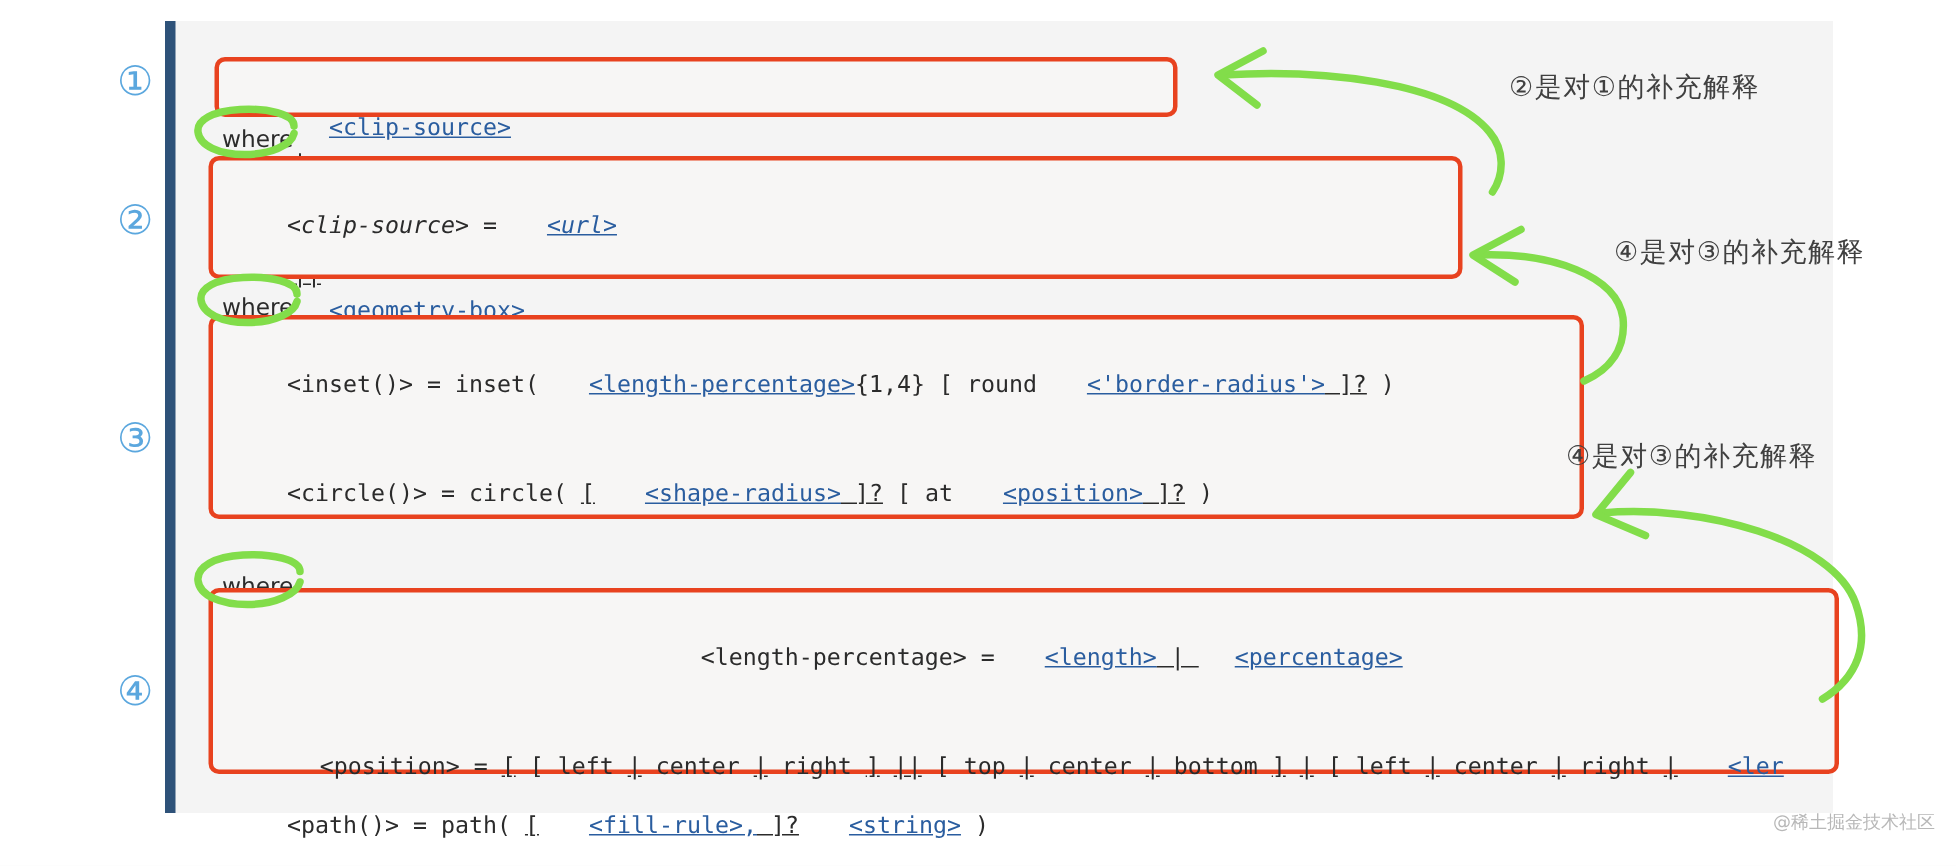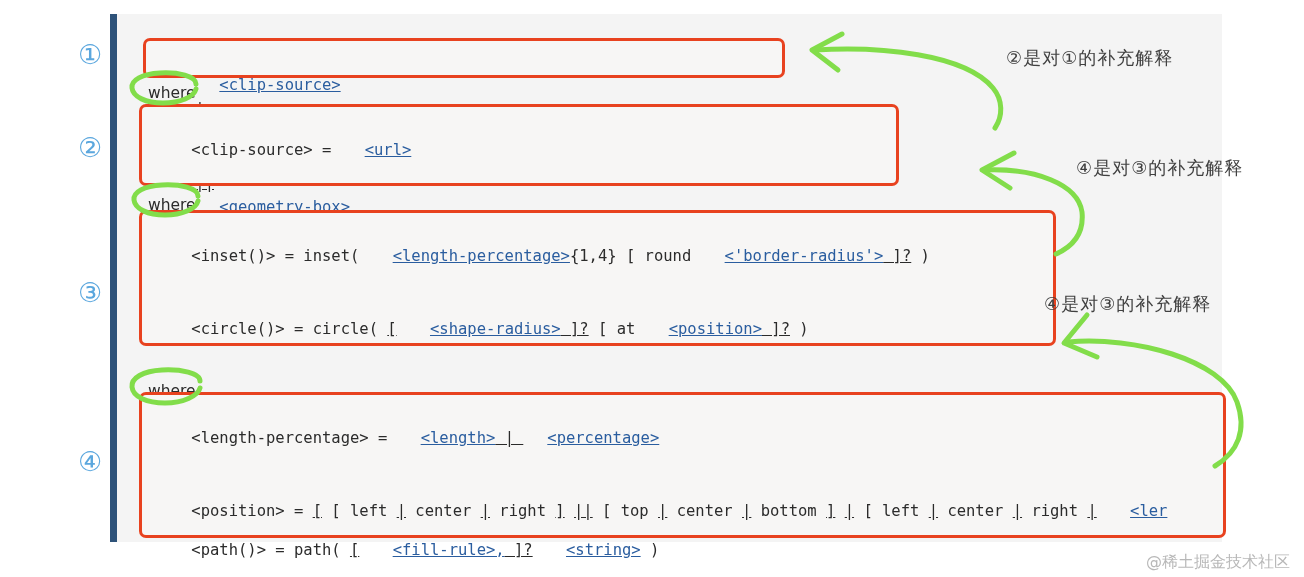--- a/index.html
+++ b/index.html
@@ -56,23 +56,23 @@
     color: #2a5d9f;
     text-decoration: underline;
     margin-left: 24px;
   }
   .bar {
     text-decoration: underline;
     color: #2b2b2b;
   }
 
   #box1 { left: 143px; top: 38px;  width: 642px; height: 40px; padding-top: 7px; }
-  #box2 { left: 139px; top: 104px; width: 760px; height: 82px; }
+  #box2 { left: 139px; top: 104px; width: 836px; height: 82px; font-style: italic; }
   #box3 { left: 139px; top: 210px; width: 917px; height: 136px; }
-  #box4 { left: 139px; top: 392px; width: 1087px; height: 146px; }
+  #box4 { left: 139px; top: 392px; width: 1087px; height: 124px; text-align: center; }
 
   
   .where-label {
     position: absolute;
     font-family: "DejaVu Sans", sans-serif;
     font-size: 15.5px;
     color: #2b2b2b;
     background: transparent;
   }
   #where1 { left: 148px; top: 84px; }
@@ -102,23 +102,23 @@
     letter-spacing: 1px;
   }
   #anno1 { left: 1006px; top: 46px; }
   #anno2 { left: 1076px; top: 156px; }
   #anno3 { left: 1044px; top: 292px; }
 
   
   #watermark {
     position: absolute;
     right: 14px;
-    bottom: 4px;
-    font-family: "DejaVu Sans", sans-serif;
-    font-size: 16px;
+    bottom: 20px;
+    font-family: "DejaVu Sans", sans-serif;
+    font-size: 12px;
     color: #b8b8b8;
     white-space: nowrap;
   }
 
   
   #arrow-layer {
     position: absolute;
     left: 0; top: 0;
     width: 1304px;
     height: 577px;

